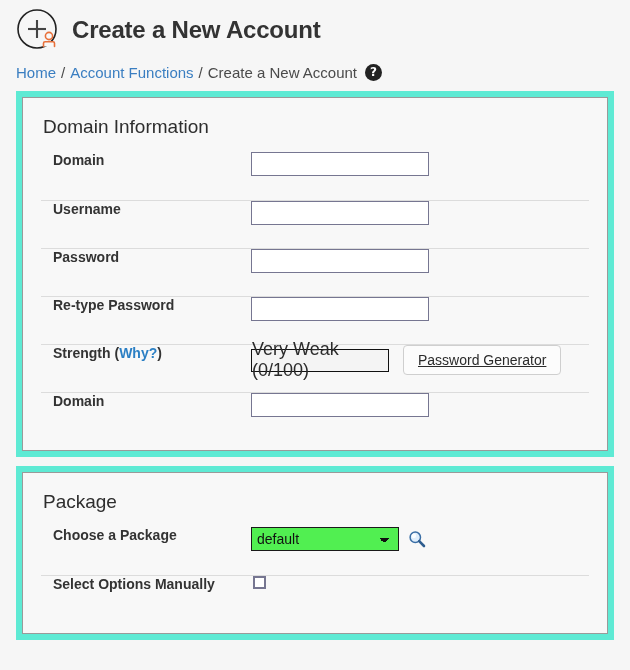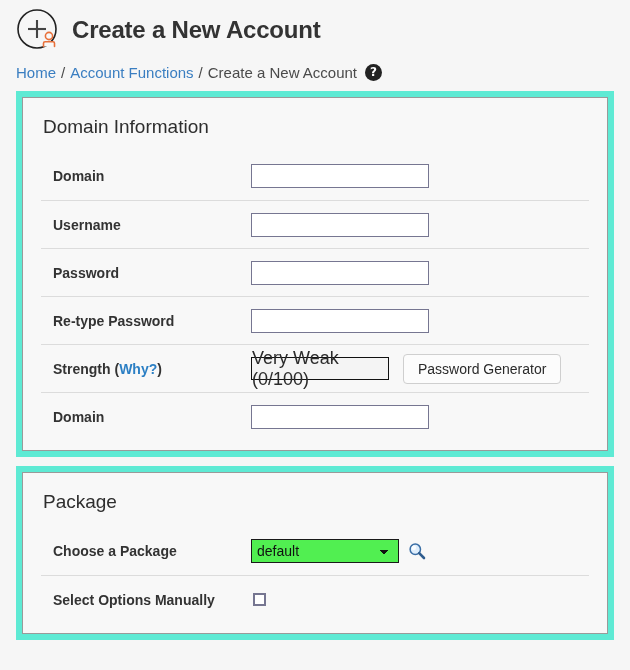--- a/index.html
+++ b/index.html
@@ -92,21 +92,21 @@
   .panel-title {
     font-size: 19px;
     font-weight: 400;
     color: #2e2e2e;
     padding: 18px 0 14px 2px;
   }
 
   
   .form-row {
     display: flex;
-    align-items: center;
+    align-items: flex-start;
     border-top: 1px solid #dcdcdc;
     min-height: 48px;
     box-sizing: border-box;
   }
   .form-row.no-rule { border-top: none; }
   .form-row .row-label {
     width: 210px;
     flex: 0 0 210px;
     font-size: 14px;
     font-weight: bold;
@@ -150,20 +150,21 @@
     padding: 12px 14px;
     border: 1px solid #cfcfcf;
     border-radius: 4px;
     background: #fcfcfc;
     font-family: "Liberation Sans", sans-serif;
     font-size: 14px;
     color: #2b2b2b;
     display: flex;
     align-items: center;
     cursor: pointer;
+    text-decoration: underline;
   }
   .why-link {
     color: #2b7fc4;
     text-decoration: none;
     cursor: pointer;
   }
 
   .pkg-select {
     width: 148px;
     height: 24px;

